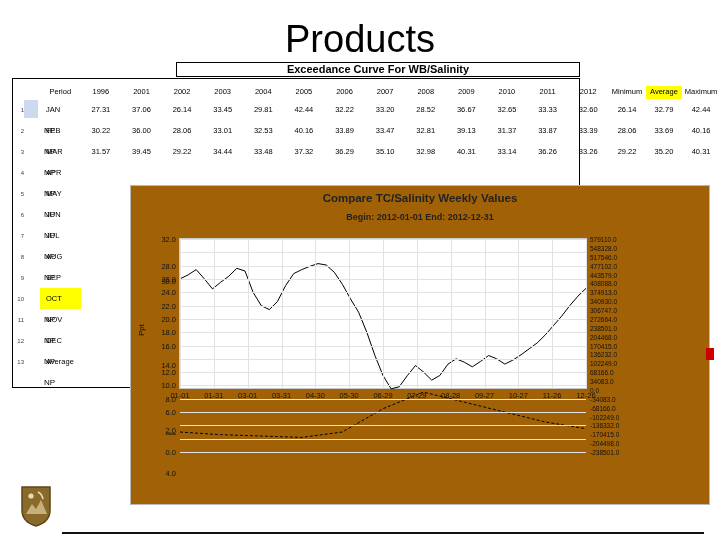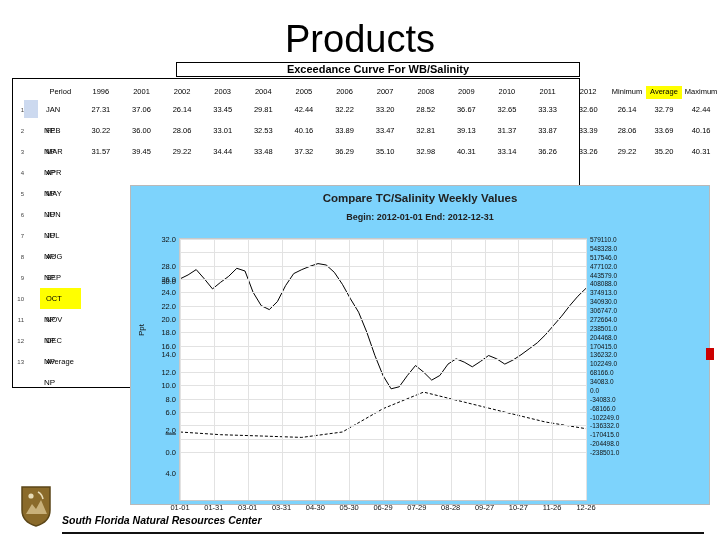--- a/index.html
+++ b/index.html
@@ -137,21 +137,21 @@
     background: #ccd9ef;
   }
 
   
   .chart-window {
     position: absolute;
     left: 130px;
     top: 185px;
     width: 580px;
     height: 320px;
-    background: #7dd3fc;
+    background: #a16207;
     border: 1px solid #b9b9b9;
     box-sizing: border-box;
   }
   .chart-head {
     text-align: center;
     font-size: 11.5px;
     font-weight: bold;
     color: #222;
     margin-top: 6px;
   }
@@ -160,21 +160,21 @@
     font-size: 9px;
     font-weight: bold;
     color: #222;
     margin-top: 8px;
   }
   .plot-area {
     position: absolute;
     left: 48px;
     top: 52px;
     width: 408px;
-    height: 263px;
+    height: 151px;
     border: 1px solid #c9c9c9;
     background: #ffffff;
     box-sizing: border-box;
   }
   .plot-area .gridline-h {
     position: absolute;
     left: 0;
     width: 100%;
     border-top: 1px solid #e2e2e2;
   }
@@ -491,21 +491,21 @@
       <div class="ytick" style="top: 53.25px;">24.0</div>
       <div class="gridline-h" style="top: 66.5625px;"></div>
       <div class="ytick" style="top: 66.5625px;">22.0</div>
       <div class="gridline-h" style="top: 79.875px;"></div>
       <div class="ytick" style="top: 79.875px;">20.0</div>
       <div class="gridline-h" style="top: 93.1875px;"></div>
       <div class="ytick" style="top: 93.1875px;">18.0</div>
       <div class="gridline-h" style="top: 106.5px;"></div>
       <div class="ytick" style="top: 106.5px;">16.0</div>
       <div class="gridline-h" style="top: 119.812px;"></div>
-      <div class="ytick" style="top: 115px; text-align: center;">14.0</div>
+      <div class="ytick" style="top: 126px; text-align: center;">14.0</div>
       <div class="gridline-h" style="top: 133.125px;"></div>
       <div class="ytick" style="top: 133.125px;">12.0</div>
       <div class="gridline-h" style="top: 146.438px;"></div>
       <div class="ytick" style="top: 146.438px;">10.0</div>
       <div class="gridline-h" style="top: 159.75px;"></div>
       <div class="ytick" style="top: 159.75px;">8.0</div>
       <div class="gridline-h" style="top: 173.062px;"></div>
       <div class="ytick" style="top: 173.062px;">6.0</div>
       <div class="gridline-h" style="top: 186.375px;"></div>
       <div class="ytick" style="top: 186.375px; margin-top: 48px;">4.0</div>
@@ -570,15 +570,14 @@
 
 <div class="red-mark"></div>
 
 <div class="footer-wrap">
   <svg class="arrowhead-logo" viewBox="0 0 36 44">
     <path d="M4 3 H32 V26 Q32 38 18 42 Q4 38 4 26 Z" fill="#8a6a2a" stroke="#5b4618" stroke-width="1.5"></path>
     <path d="M8 30 L14 20 L18 25 L23 16 L29 30 Z" fill="#c8b07a"></path>
     <circle cx="13" cy="12" r="2.6" fill="#e8dcb8"></circle>
     <path d="M20 8 q4 2 5 7" stroke="#e8dcb8" stroke-width="1.6" fill="none"></path>
   </svg>
-  <div class="footer-sub">South Florida Natural Resources Center</div>
   <div class="footer-rule"></div>
 </div>
 
 </body></html>

